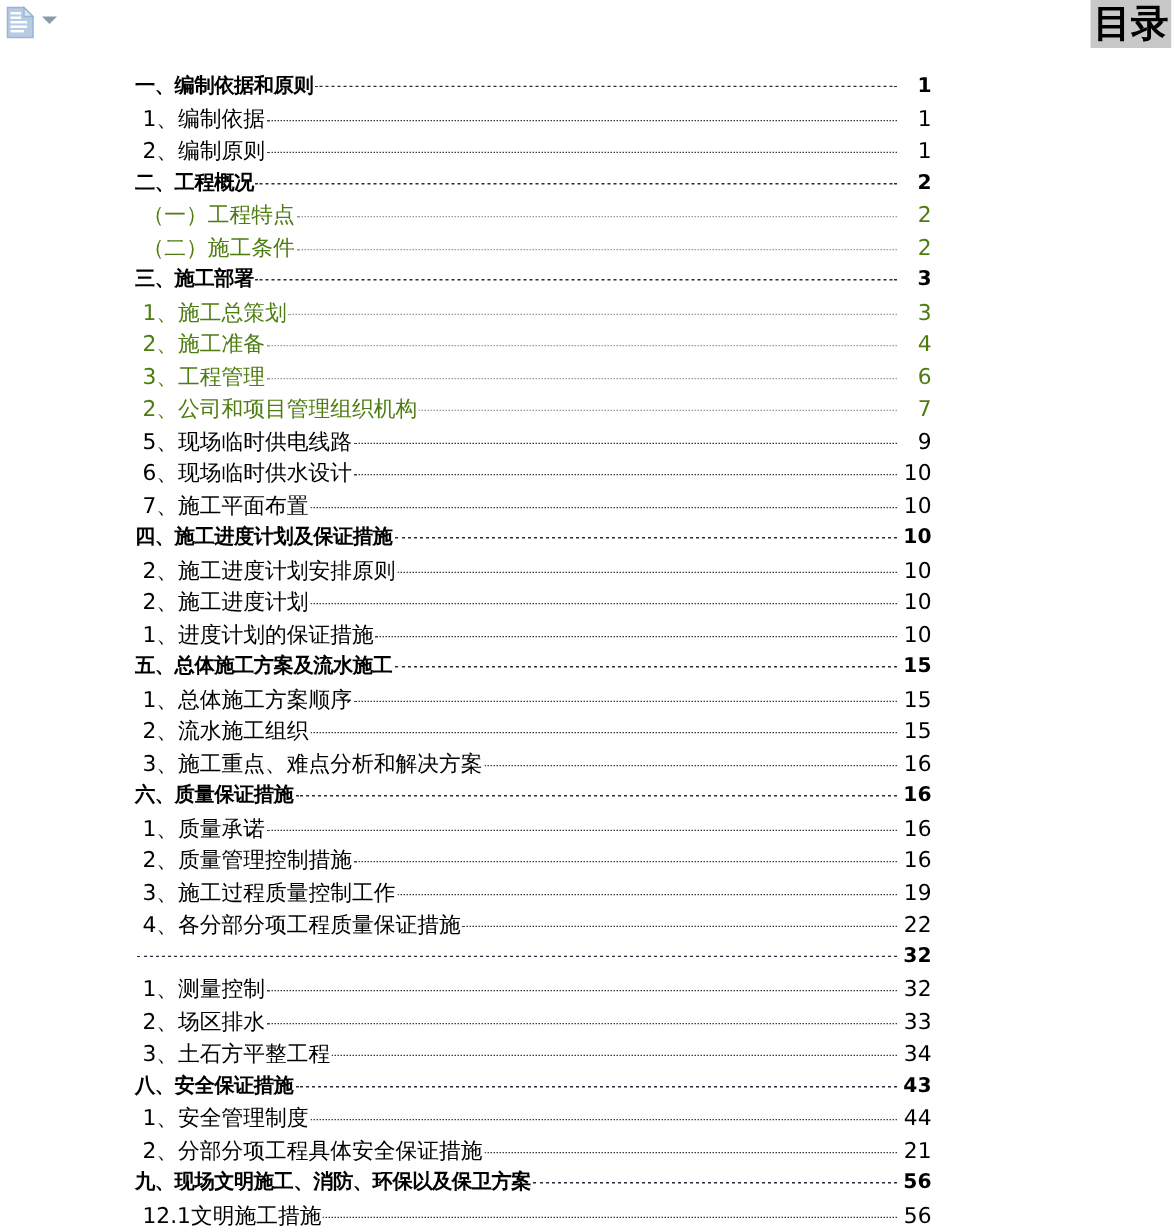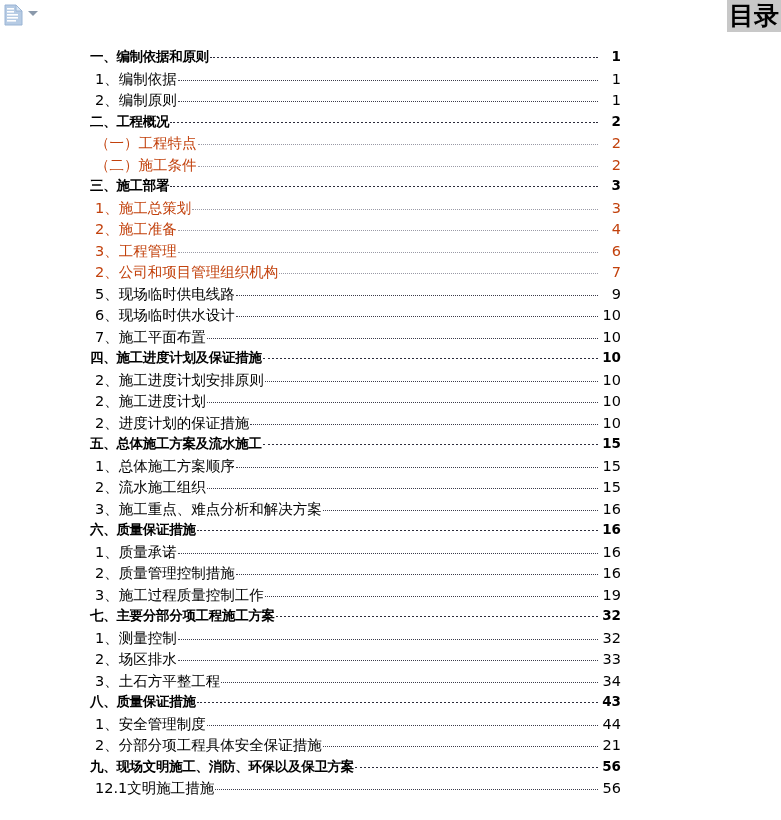--- a/index.html
+++ b/index.html
@@ -122,21 +122,21 @@
     padding-left: 95px;
   }
   .lvl2 .leader { top: -3px; }
   .lvl2 .leader::after {
     border-top-width: 1.4px;
     border-top-color: #3b3b4a;
     border-top-style: dotted;
   }
 
   
-  .faded { color: #c2410c; }
+  .faded { color: #4d7c0f; }
   .faded .leader::after { border-top-color: #9a9aa6; }
 </style>
 </head>
 <body>
 
 <div id="paste-tag">
   <span class="doc-glyph">
     <svg width="20" height="22" viewBox="0 0 20 22" aria-hidden="true">
       <path d="M1 1 H12 L18 7 V21 H1 Z" fill="#b6cbe4" stroke="#9ab4d4" stroke-width="1"></path>
       <path d="M12 1 L18 7 H12 Z" fill="#d9e6f4" stroke="#9ab4d4" stroke-width="1"></path>
@@ -236,21 +236,21 @@
       <span class="label">2、施工进度计划安排原则</span>
       <span class="leader"></span>
       <span class="pagenum">10</span>
     </div>
     <div class="toc-row lvl2">
       <span class="label">2、施工进度计划</span>
       <span class="leader"></span>
       <span class="pagenum">10</span>
     </div>
     <div class="toc-row lvl2">
-      <span class="label">2、进度计划的保证措施</span>
+      <span class="label">1、进度计划的保证措施</span>
       <span class="leader"></span>
       <span class="pagenum">10</span>
     </div>
     <div class="toc-row lvl1">
       <span class="label">五、总体施工方案及流水施工</span>
       <span class="leader"></span>
       <span class="pagenum">15</span>
     </div>
     <div class="toc-row lvl2">
       <span class="label">1、总体施工方案顺序</span>
@@ -280,42 +280,46 @@
     <div class="toc-row lvl2">
       <span class="label">2、质量管理控制措施</span>
       <span class="leader"></span>
       <span class="pagenum">16</span>
     </div>
     <div class="toc-row lvl2">
       <span class="label">3、施工过程质量控制工作</span>
       <span class="leader"></span>
       <span class="pagenum">19</span>
     </div>
-    <div class="toc-row lvl1">
-      <span class="label">七、主要分部分项工程施工方案</span>
+    <div class="toc-row lvl2">
+      <span class="label">4、各分部分项工程质量保证措施</span>
+      <span class="leader"></span>
+      <span class="pagenum">22</span>
+    </div>
+    <div class="toc-row lvl1">
       <span class="leader"></span>
       <span class="pagenum">32</span>
     </div>
     <div class="toc-row lvl2">
       <span class="label">1、测量控制</span>
       <span class="leader"></span>
       <span class="pagenum">32</span>
     </div>
     <div class="toc-row lvl2">
       <span class="label">2、场区排水</span>
       <span class="leader"></span>
       <span class="pagenum">33</span>
     </div>
     <div class="toc-row lvl2">
       <span class="label">3、土石方平整工程</span>
       <span class="leader"></span>
       <span class="pagenum">34</span>
     </div>
     <div class="toc-row lvl1">
-      <span class="label">八、质量保证措施</span>
+      <span class="label">八、安全保证措施</span>
       <span class="leader"></span>
       <span class="pagenum">43</span>
     </div>
     <div class="toc-row lvl2">
       <span class="label">1、安全管理制度</span>
       <span class="leader"></span>
       <span class="pagenum">44</span>
     </div>
     <div class="toc-row lvl2">
       <span class="label">2、分部分项工程具体安全保证措施</span>

